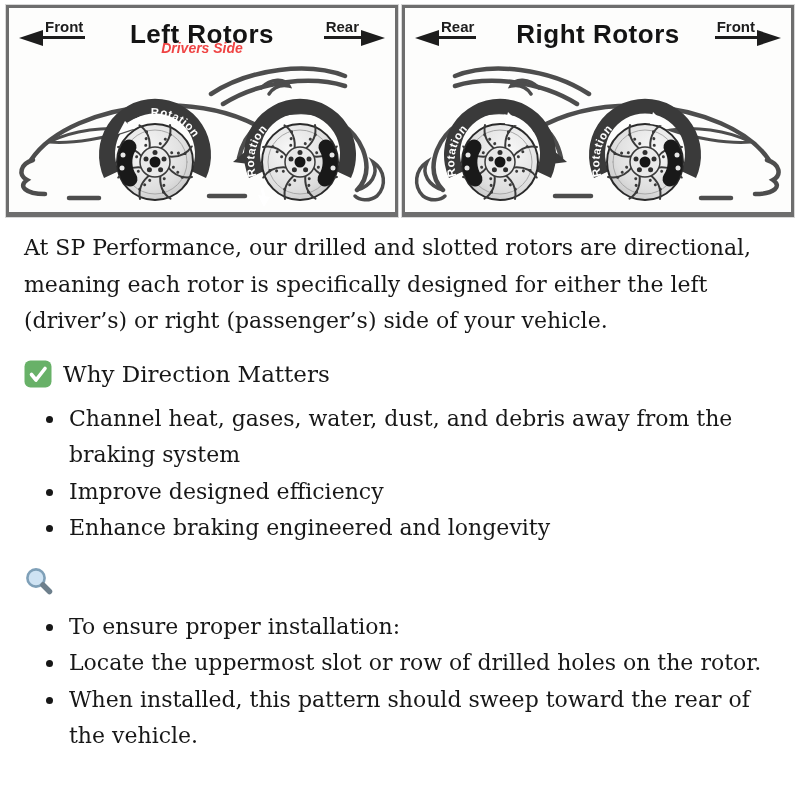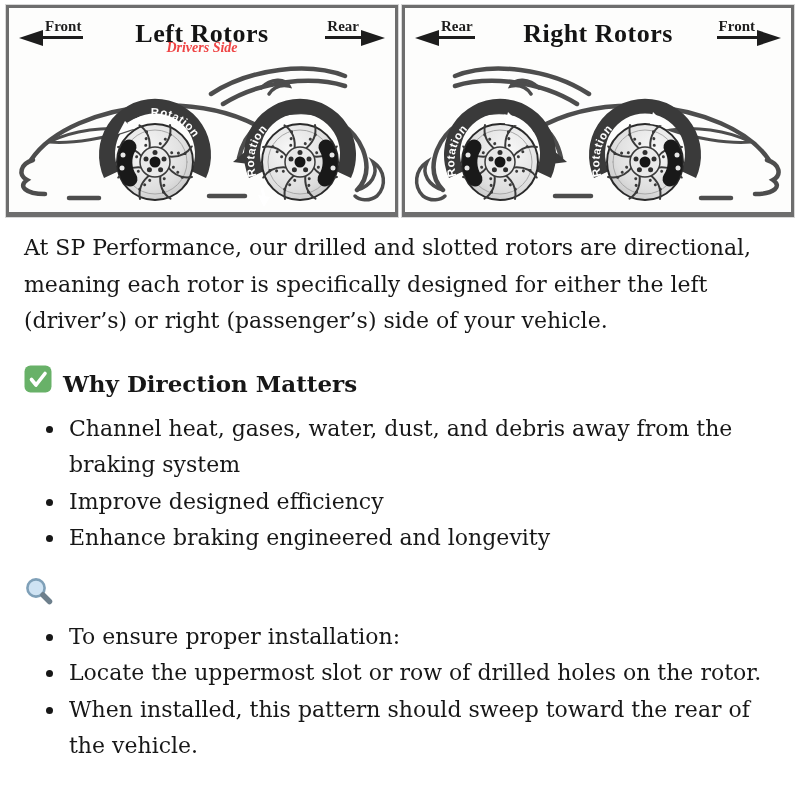--- a/index.html
+++ b/index.html
@@ -3,40 +3,40 @@
 <meta charset="utf-8">
 <style>
   html,body{margin:0;padding:0;background:#ffffff;}
   body{width:800px;height:800px;overflow:hidden;
        font-family:"DejaVu Serif", serif;color:#171717;}
 
   
   .panels{display:flex;gap:4px;padding:5px 6px 0 6px;}
   .panel{flex:1;border:3px solid #6e6e6e;border-bottom-width:5px;background:#fdfdfc;
          box-shadow:0 0 0 1px #d8d8d8;}
-  .panel-head{position:relative;height:50px;font-family:Liberation Serif, serif;}
+  .panel-head{position:relative;height:50px;font-family:Liberation Sans, sans-serif;}
   .panel-title{position:absolute;left:0;right:0;top:11px;text-align:center;
                font-weight:bold;font-size:26px;letter-spacing:.5px;color:#141414;}
   .panel-sub{position:absolute;left:0;right:0;top:32px;text-align:center;
              font-style:italic;font-weight:bold;font-size:14px;color:#ef4444;}
   .dir{position:absolute;top:10px;display:flex;align-items:flex-end;
        font-weight:bold;font-size:15px;color:#1d1d1d;}
   .dir-l{left:10px}.dir-r{right:10px}
   .dir-text{border-bottom:3px solid #1d1d1d;padding:0 2px 1px 2px;}
   .tri{width:0;height:0;border-top:8px solid transparent;border-bottom:8px solid transparent;
        transform:translateY(7px);}
   .tri-left{border-right:24px solid #1d1d1d;}
   .tri-right{border-left:24px solid #1d1d1d;}
   .car{display:block;width:100%;height:154px;}
 
   
   .content{padding:0 30px 0 24px;font-size:22px;line-height:1.66;}
   .intro{margin:13px 0 0 0;}
   .h-row{display:flex;align-items:center;gap:11px;margin:15px 0 0 0;font-size:23px;}
-  .h-row .ht-bold{font-weight:bold;margin-top:10px;}
+  .h-row .ht-bold{font-weight:normal;}
   .lead{margin:13px 0 0 0;}
   ul{margin:8px 0 0 0;padding-left:42px;}
   li{padding-left:3px;}
   .icon-svg{flex:0 0 auto;display:block;}
 </style>
 </head>
 <body>
 
 <div class="panels">
 

